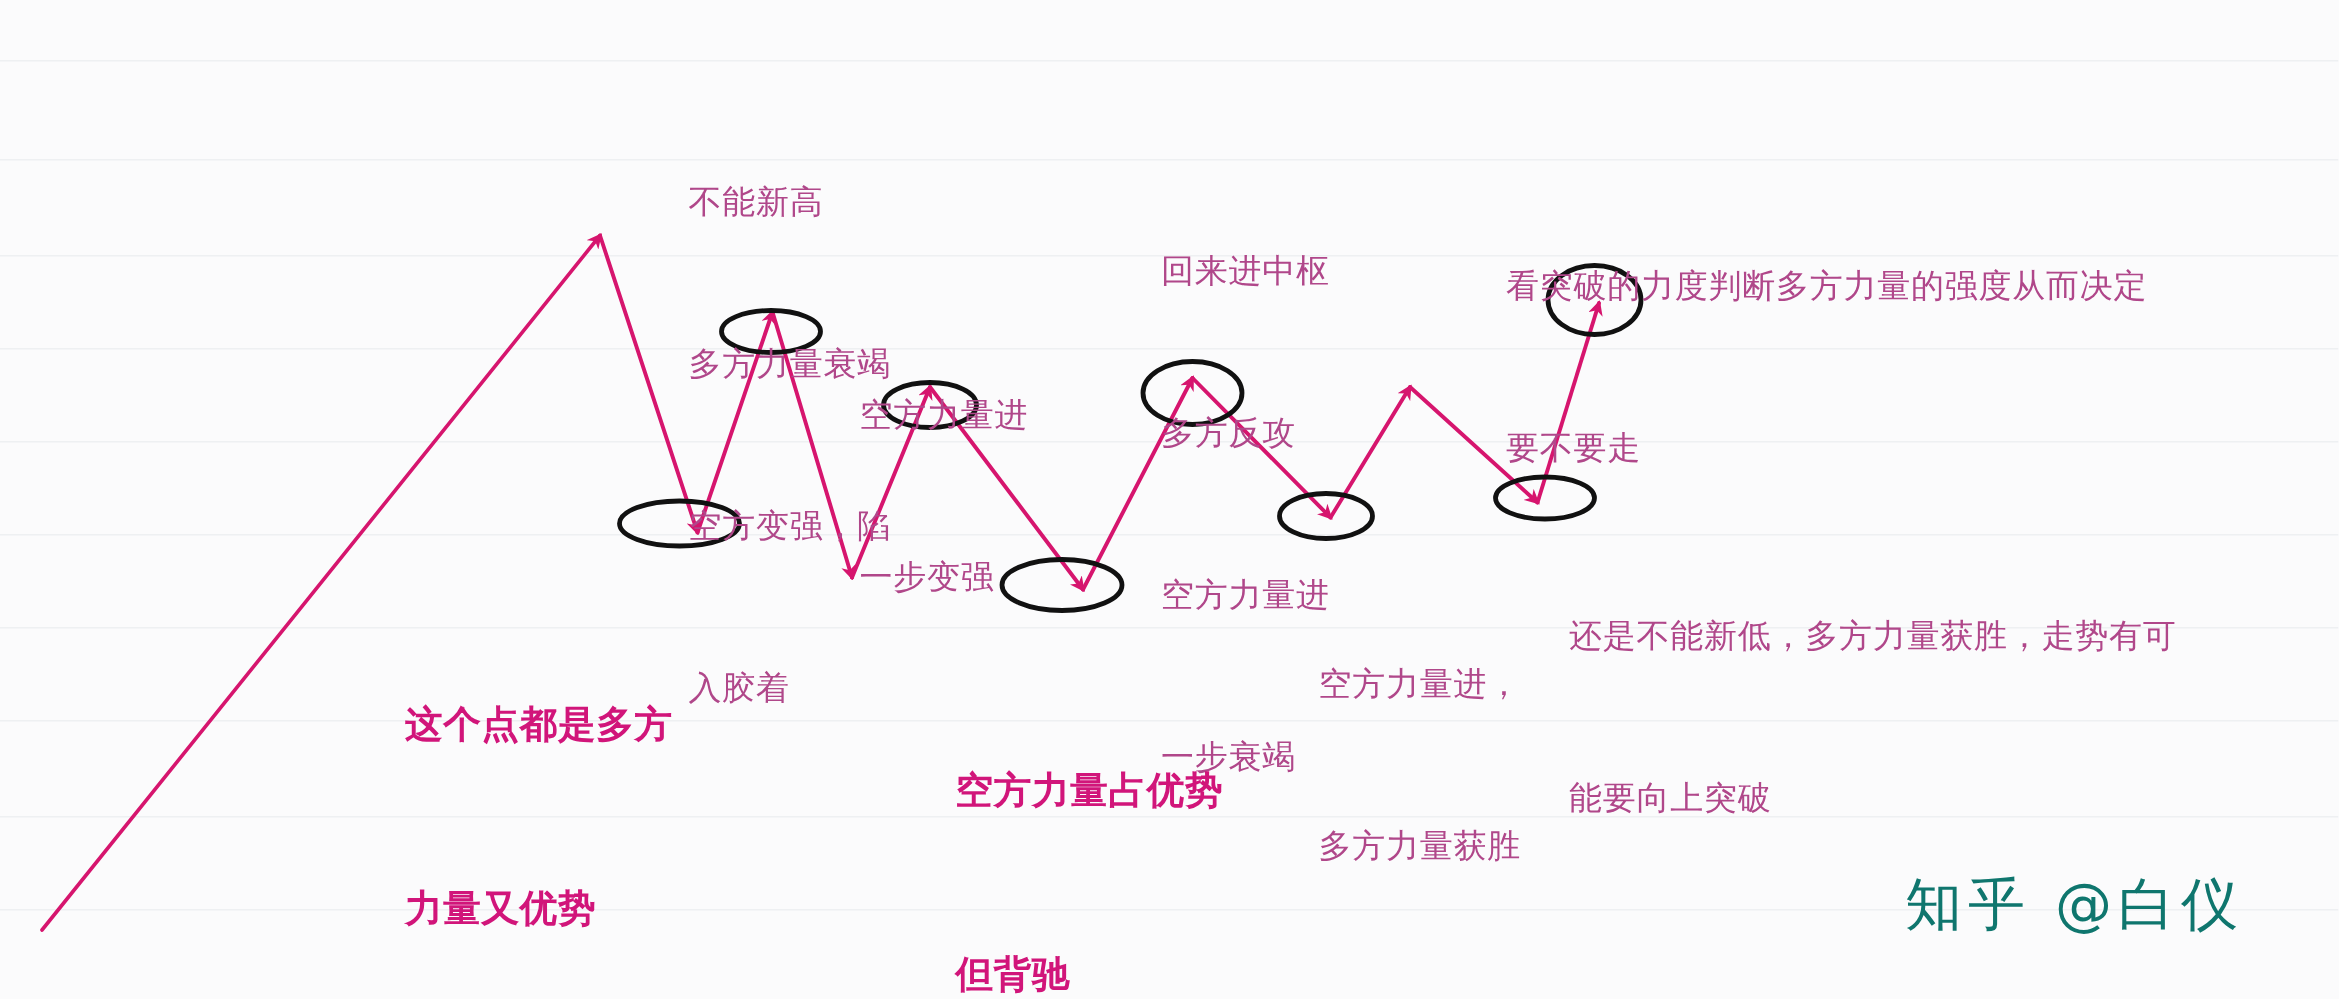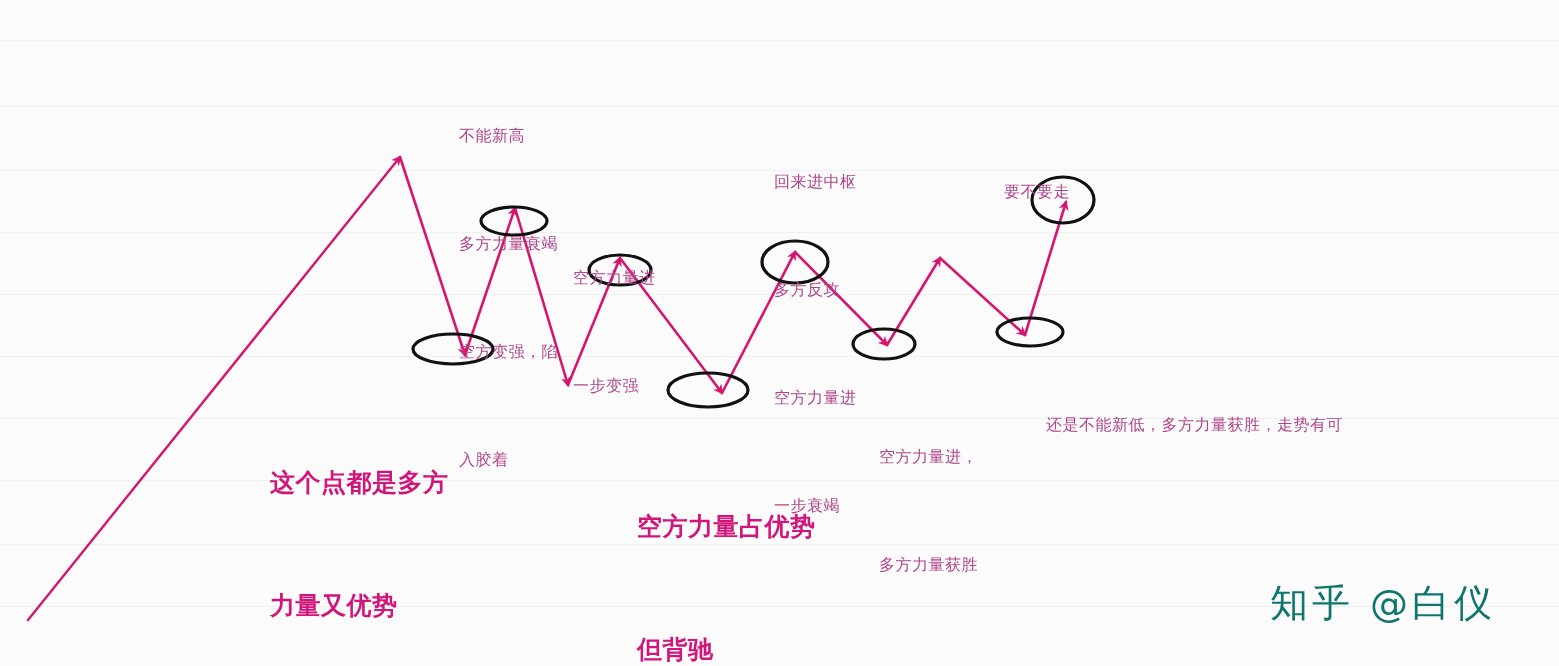--- a/index.html
+++ b/index.html
@@ -16,21 +16,21 @@
     }
     svg.chart { position: absolute; left: 0; top: 0; }
     .note {
       position: absolute;
       color: #c2186f;
       font-size: 24px;
       line-height: 36px;
       white-space: pre;
       letter-spacing: 0.5px;
     }
-    .note.dim { color: #b0478a; font-size: 16px; line-height: 36px; }
+    .note.dim { color: #b0478a; font-size: 22px; line-height: 36px; }
     .note.strong { color: #d1157a; font-weight: bold; font-size: 25px; line-height: 41px; }
     .note .line { display: block; }
     .watermark {
       position: absolute; left: 1270px; top: 578px;
       color: #0f766e; font-size: 38px; letter-spacing: 4px;
       white-space: pre;
     }
   </style>
 </head>
 <body>
@@ -91,20 +91,21 @@
   </div>
 
   <div class="note dim" style="left:738px; top:92px;margin-left:36px;">
     <span class="line">回来进中枢</span>
     <span class="line">多方反攻</span>
     <span class="line">空方力量进</span>
     <span class="line">一步衰竭</span>
   </div>
 
   <div class="note dim" style="left:1004px; top:102px;">
+    <span class="line">看突破的力度判断多方力量的强度从而决定</span>
     <span class="line">要不要走</span>
   </div>
 
   <div class="note strong" style="left:270px; top:380px;">
     <span class="line">这个点都是多方</span>
     <span class="line">力量又优势</span>
   </div>
 
   <div class="note strong" style="left:637px; top:424px;">
     <span class="line">空方力量占优势</span>
@@ -112,16 +113,17 @@
     
   </div>
 
   <div class="note dim" style="left:879px; top:367px;">
     <span class="line">空方力量进，</span>
     <span class="line">多方力量获胜</span>
   </div>
 
   <div class="note dim" style="left:1046px; top:335px;">
     <span class="line">还是不能新低，多方力量获胜，走势有可</span>
+    <span class="line">能要向上突破</span>
   </div>
 
   <div class="watermark">知乎 @白仪</div>
 </div>
 
 </body></html>

